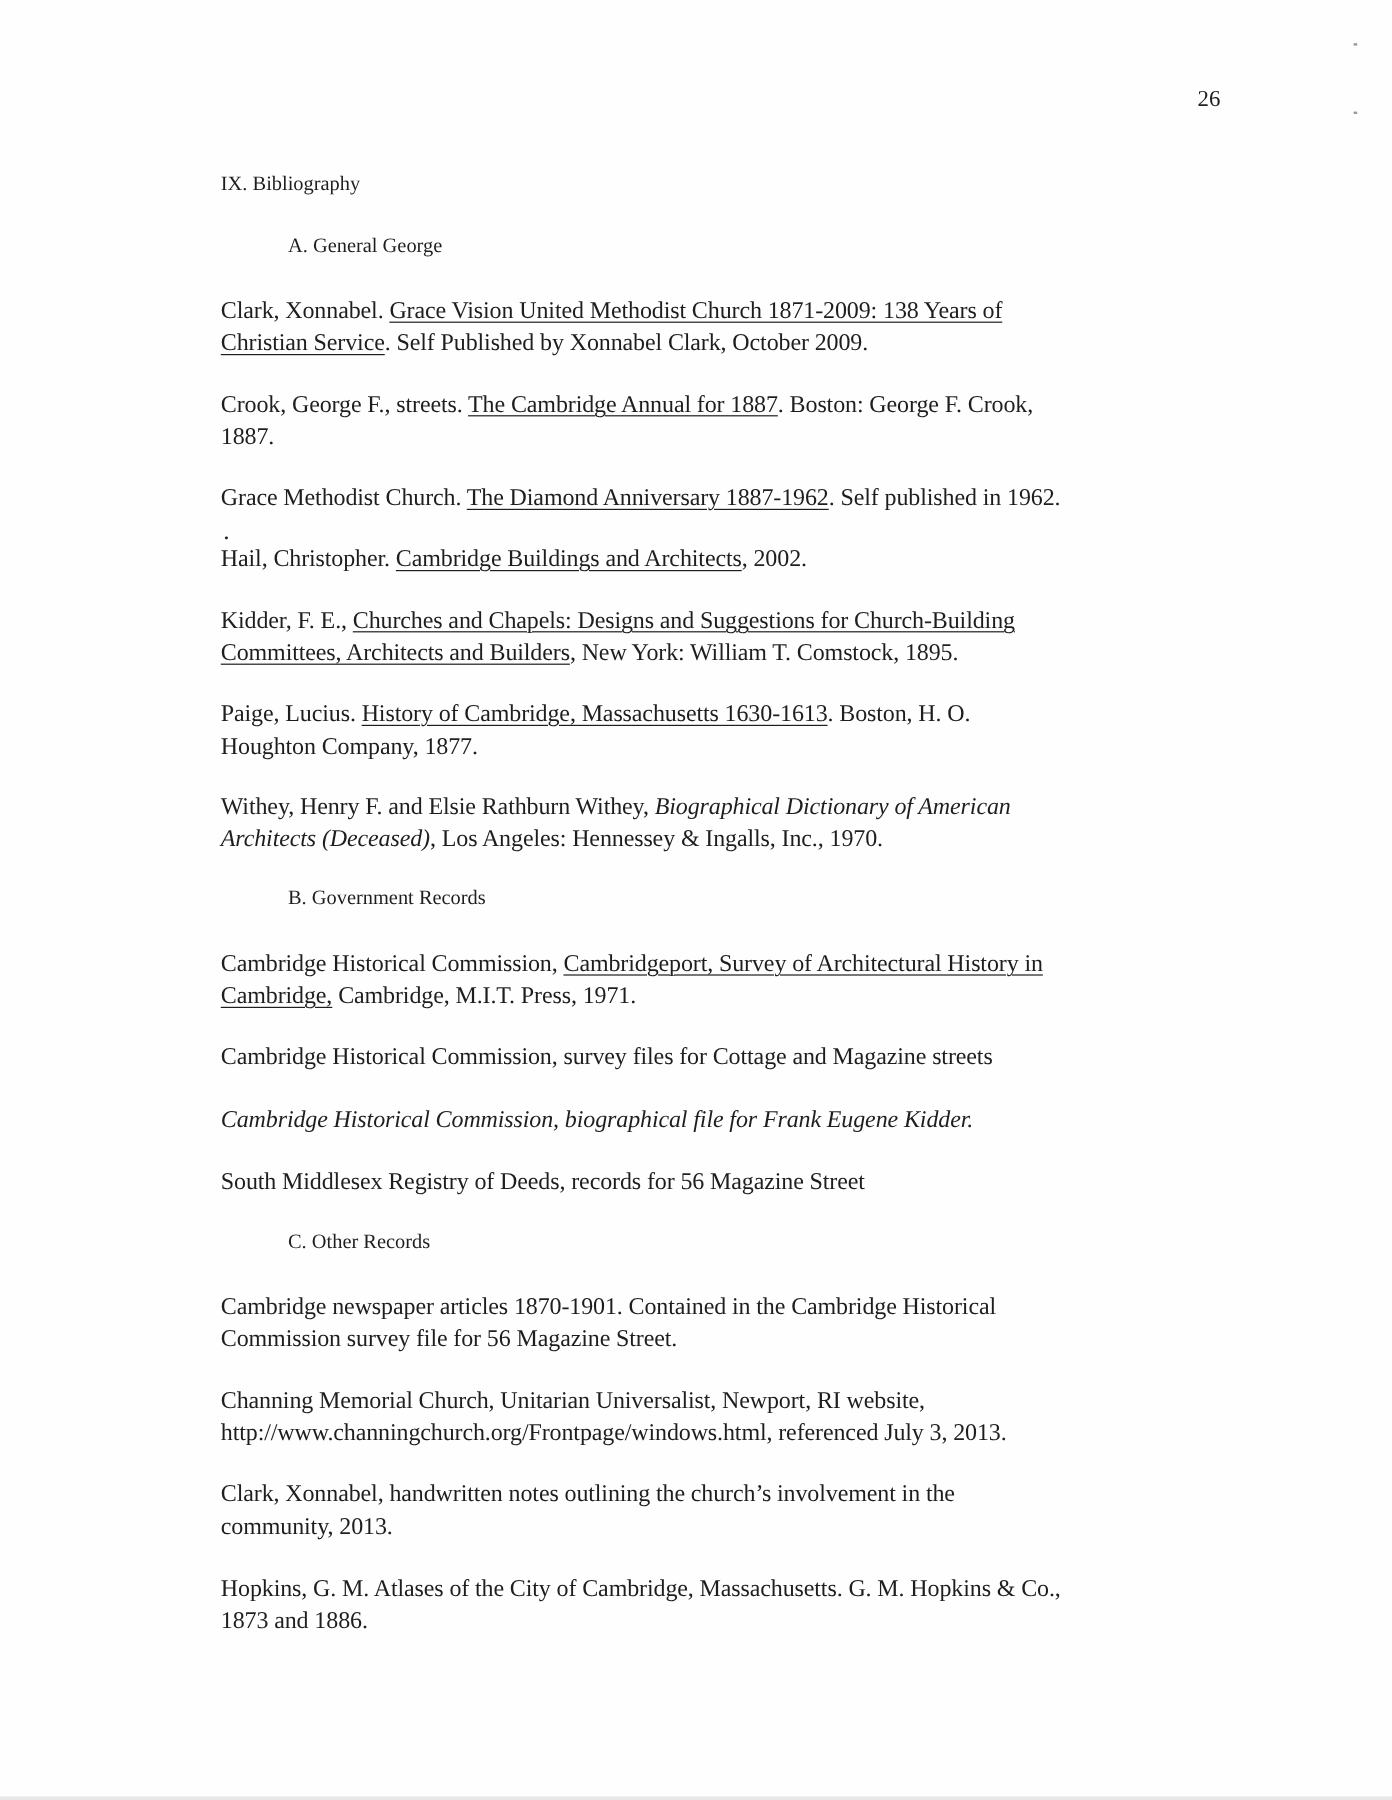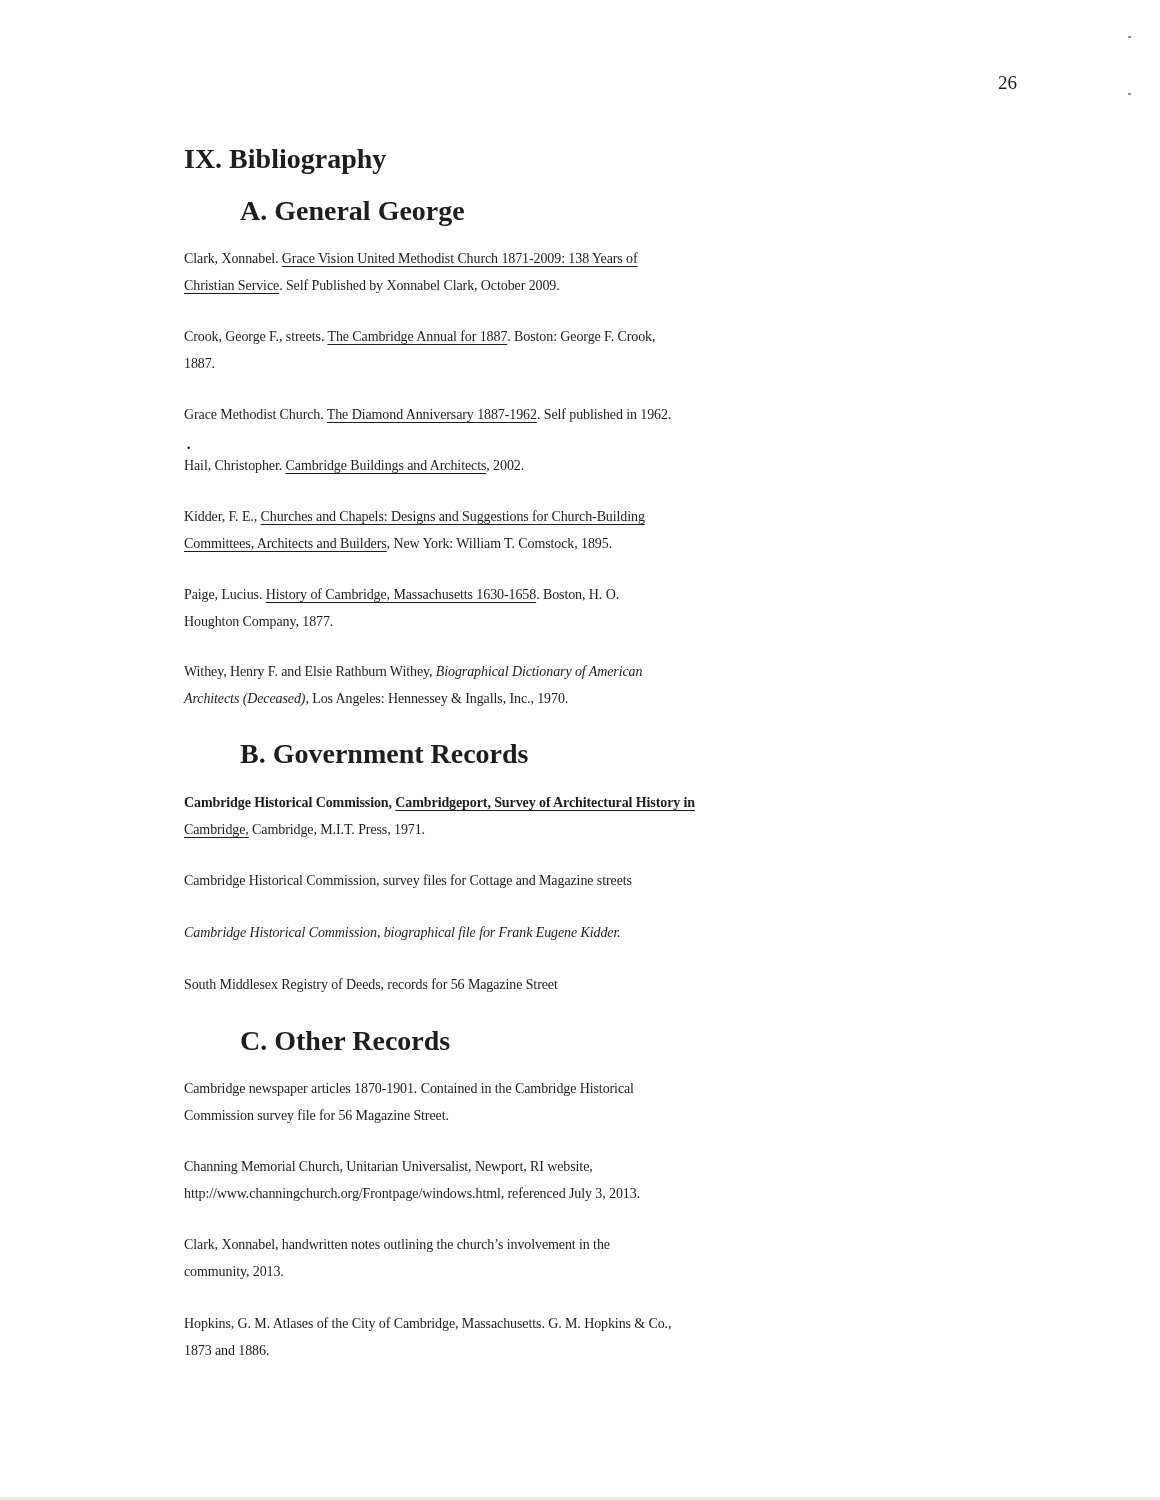--- a/index.html
+++ b/index.html
@@ -1,22 +1,22 @@
 <!DOCTYPE html>
 <html><head>
   <meta charset="utf-8">
   <style>
     html, body { margin: 0; padding: 0; background: #ffffff; }
     body { width: 1160px; height: 1500px; position: relative; overflow: hidden;
       font-family: "Liberation Serif", "DejaVu Serif", serif; color: #1e1e1e; }
     .page { position: absolute; left: 0; top: 0; width: 1160px; height: 1500px; background: #fefefe; }
     .page-number { position: absolute; left: 998px; top: 72px; font-size: 19px; }
     .speck { position: absolute; width: 3px; height: 2px; background: #999; }
-    .heading { position: absolute; font-size: 28px; white-space: nowrap; font-weight: bold; }
-    .line { position: absolute; left: 184px; font-size: 14px; white-space: nowrap; line-height: 26px; letter-spacing: -0.1px; }
+    .heading { position: absolute; font-size: 17px; white-space: nowrap; }
+    .line { position: absolute; left: 184px; font-size: 20px; white-space: nowrap; line-height: 26px; letter-spacing: -0.1px; }
     .u { text-decoration: underline; text-underline-offset: 3px; text-decoration-thickness: 1px; }
     .i { font-style: italic; }
     .stray-dot { position: absolute; left: 186px; top: 430px; font-size: 21px; }
     .bottom-edge { position: absolute; left: 0; bottom: 0; width: 1160px; height: 3px; background: #e8e8e8; }
   </style>
 </head>
 <body>
 
 <div class="page">
   <div class="page-number">26</div>
@@ -44,29 +44,29 @@
         <div class="line" style="top: 402px;"><span>Grace Methodist Church. </span><span class="u">The Diamond Anniversary 1887-1962</span><span>. Self published in 1962.</span></div>
       </div>
       <div>
         <div class="line" style="top: 453px;"><span>Hail, Christopher. </span><span class="u">Cambridge Buildings and Architects</span><span>, 2002.</span></div>
       </div>
       <div>
         <div class="line" style="top: 504px; text-align: right;"><span>Kidder, F. E., </span><span class="u">Churches and Chapels: Designs and Suggestions for Church-Building </span></div>
         <div class="line" style="top: 531px;"><span class="u">Committees, Architects and Builders</span><span>, New York: William T. Comstock, 1895.</span></div>
       </div>
       <div>
-        <div class="line" style="top: 582px;"><span>Paige, Lucius. </span><span class="u">History of Cambridge, Massachusetts 1630-1658</span><span>.  Boston, H. O.</span></div>
+        <div class="line" style="top: 582px;"><span>Paige, Lucius. </span><span class="u">History of Cambridge, Massachusetts 1630-1613</span><span>.  Boston, H. O.</span></div>
         <div class="line" style="top: 609px;"><span>Houghton Company, 1877.</span></div>
       </div>
       <div>
         <div class="line" style="top: 659px;"><span>Withey, Henry F. and Elsie Rathburn Withey, </span><span class="i">Biographical Dictionary of American</span></div>
         <div class="line" style="top: 686px; text-align: right;"><span class="i">Architects (Deceased)</span><span>, Los Angeles: Hennessey &amp; Ingalls, Inc., 1970.</span></div>
       </div>
       <div>
-        <div class="line" style="top: 790px; font-weight: bold;"><span>Cambridge Historical Commission, </span><span class="u">Cambridgeport, Survey of Architectural History in </span></div>
+        <div class="line" style="top: 790px;"><span>Cambridge Historical Commission, </span><span class="u">Cambridgeport, Survey of Architectural History in </span></div>
         <div class="line" style="top: 817px;"><span class="u">Cambridge,</span><span> Cambridge, M.I.T. Press, 1971.</span></div>
       </div>
       <div>
         <div class="line" style="top: 868px; text-align: right;"><span>Cambridge Historical Commission, survey files for Cottage and Magazine streets</span></div>
       </div>
       <div>
         <div class="line" style="top: 920px; font-style: italic;"><span>Cambridge Historical Commission, biographical file for Frank Eugene Kidder.</span></div>
       </div>
       <div>
         <div class="line" style="top: 972px;"><span>South Middlesex Registry of Deeds, records for 56 Magazine Street</span></div>

